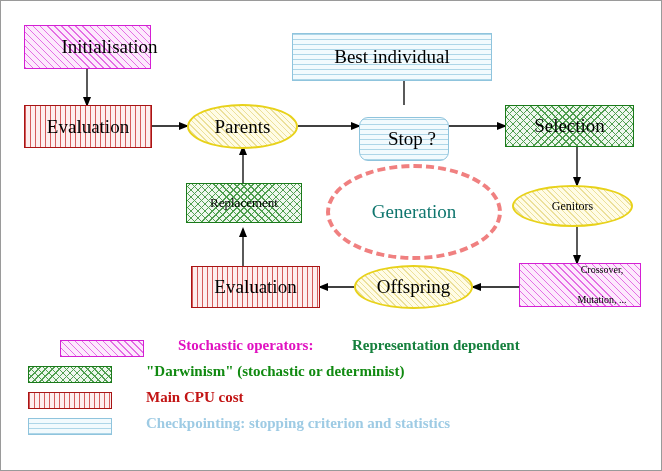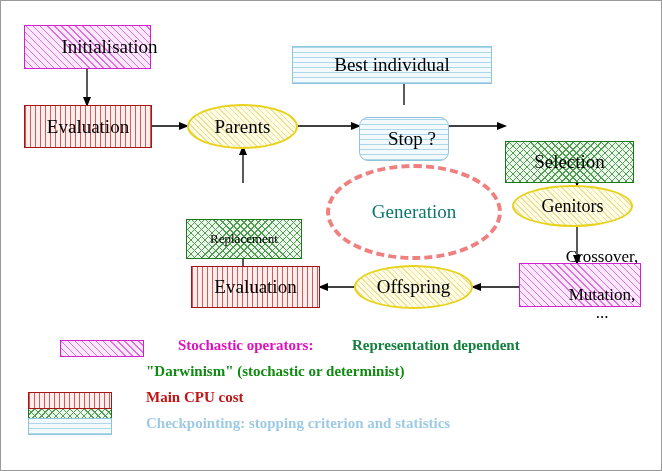--- a/index.html
+++ b/index.html
@@ -35,21 +35,20 @@
        #e46fe4 0px,#e46fe4 1px,transparent 1px,transparent 5px);
     padding-left:44px;
   }
   
   .sty-green{
     border:1.5px solid #1a7a1a;
     background-color:#eef7ee;
     background-image:
       repeating-linear-gradient(45deg,#4f9e4f 0px,#4f9e4f 1px,transparent 1px,transparent 5px),
       repeating-linear-gradient(-45deg,#4f9e4f 0px,#4f9e4f 1px,transparent 1px,transparent 5px);
-    margin-top: 36px;
   }
   
   .sty-red{
     border:1.5px solid #a81414;
     background-color:#fdeeee;
     background-image:repeating-linear-gradient(90deg,
        #d45a5a 0px,#d45a5a 1px,transparent 1px,transparent 5px);
     text-align:center;
   }
   
@@ -63,23 +62,23 @@
   .sty-yellow{
     border:2px solid #e8d21a;
     background-color:#fffce6;
     background-image:repeating-linear-gradient(45deg,
        #ece09a 0px,#ece09a 1px,transparent 1px,transparent 4px);
     border-radius:50%;
   }
   .rounded{border-radius:9px;}
 
   .t18{font-size:19px;}
-  .t17{font-size:18px;text-align:center;}
+  .t17{font-size:12px;text-align:center;}
   .t13{font-size:13px;}
-  .t12{font-size:17px;gap:20px;}
+  .t12{font-size:10px;gap:20px;}
 
   
   #generation-ellipse{
     position:absolute;
     border:4px dashed #f08080;
     border-radius:50%;
     background:transparent;
     display:flex;align-items:center;justify-content:center;
     color:#0f766e;
     font-size:19px;
@@ -149,21 +148,21 @@
   </div>
 
   <div class="node sty-red t18" style="left:23px;top:104px;width:128px;height:43px;">
     <span>Evaluation</span>
   </div>
 
   <div class="node sty-yellow t18" style="left:186px;top:103px;width:111px;height:45px;">
     <span>Parents</span>
   </div>
 
-  <div class="node sty-blue t18" style="left:291px;top:45px;width:200px;height:38px;">
+  <div class="node sty-blue t18" style="left:291px;top:32px;width:200px;height:48px;">
     <span>Best individual</span>
   </div>
 
   <div class="node sty-blue rounded t18" style="left:358px;top:116px;width:90px;height:44px;padding-left:16px;">
     <span>Stop ?</span>
   </div>
 
   <div class="node sty-green t18" style="left:504px;top:104px;width:129px;height:42px;">
     <span>Selection</span>
   </div>

